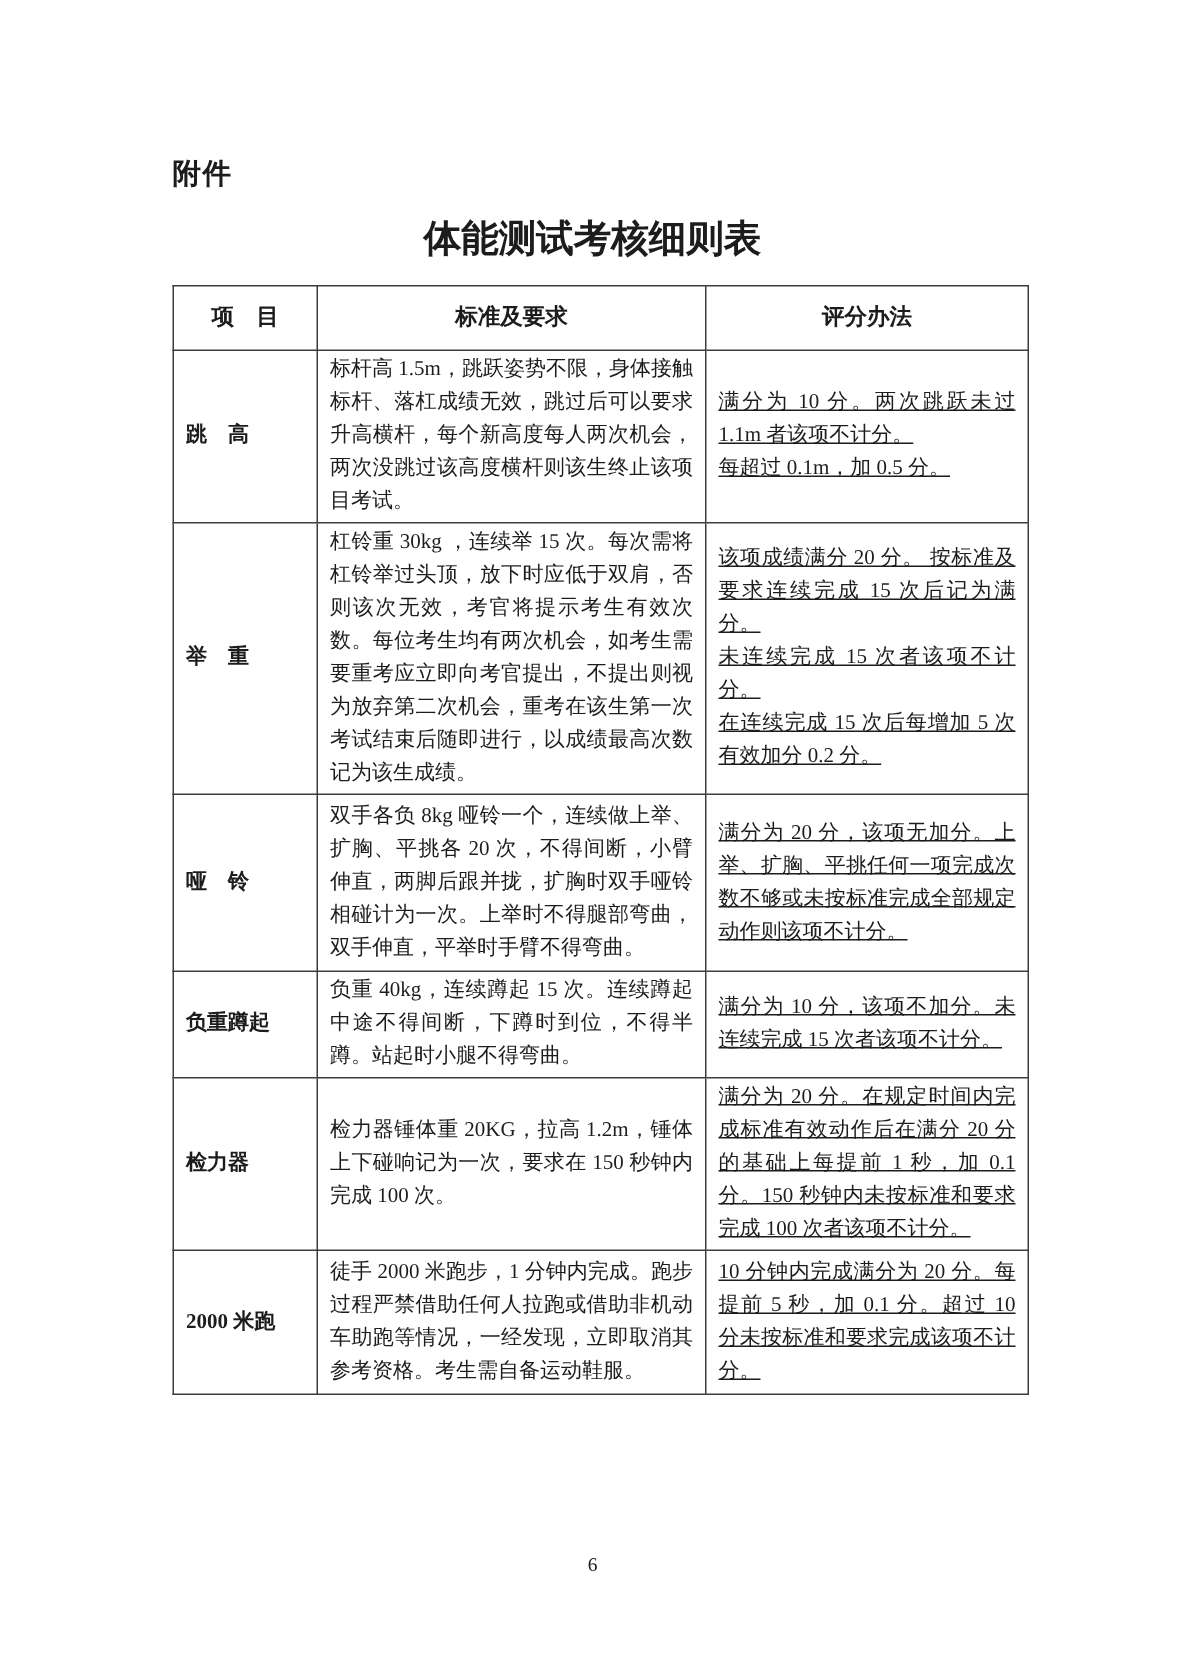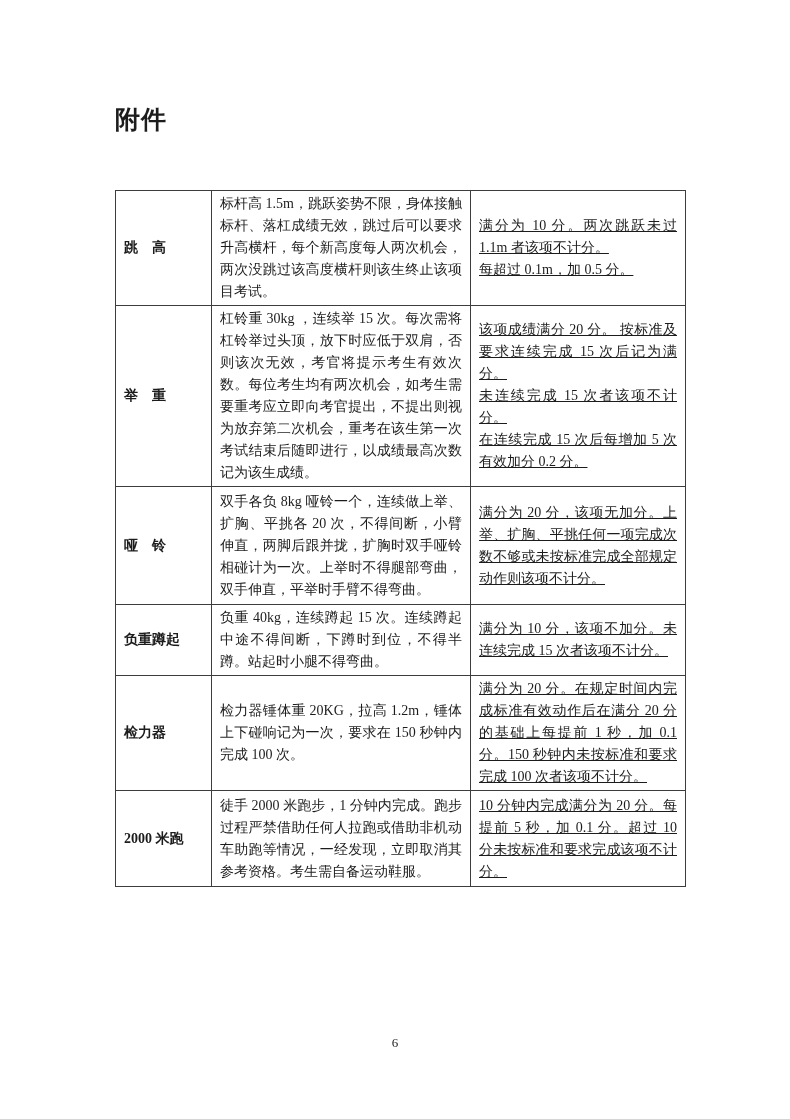--- a/index.html
+++ b/index.html
@@ -17,21 +17,21 @@
   .doc {
     position: absolute;
     top: 0; left: 0;
     width: 790px;
     height: 1119px;
   }
   .attachment {
     position: absolute;
     top: 103px;
     left: 115px;
-    font-size: 25px;
+    font-size: 19px;
     font-weight: bold;
     letter-spacing: 1px;
   }
   .doc-title {
     position: absolute;
     top: 142px;
     left: 0;
     width: 790px;
     text-align: center;
     font-size: 25px;
@@ -90,28 +90,34 @@
     font-size: 13px;
   }
 </style>
 </head>
 <body>
 
 <div class="doc">
 
   <div class="attachment">附件</div>
 
+  <div class="doc-title">体能测试考核细则表</div>
 
   <table class="rules">
     <colgroup>
         <col class="c1">
         <col class="c2">
         <col class="c3">
       </colgroup>
     <tbody>
+      <tr>
+        <th>项　目</th>
+        <th>标准及要求</th>
+        <th>评分办法</th>
+      </tr>
 
       <tr class="r0">
         <td class="cell-item">跳　高</td>
         <td class="cell-std">
             <p>标杆高 1.5m，跳跃姿势不限，身体接触标杆、落杠成绩无效，跳过后可以要求升高横杆，每个新高度每人两次机会，两次没跳过该高度横杆则该生终止该项目考试。</p>
           </td>
         <td class="cell-scr">
           <p>满分为 10 分。两次跳跃未过 1.1m 者该项不计分。</p>
           <p>每超过 0.1m，加 0.5 分。</p>
         </td>

